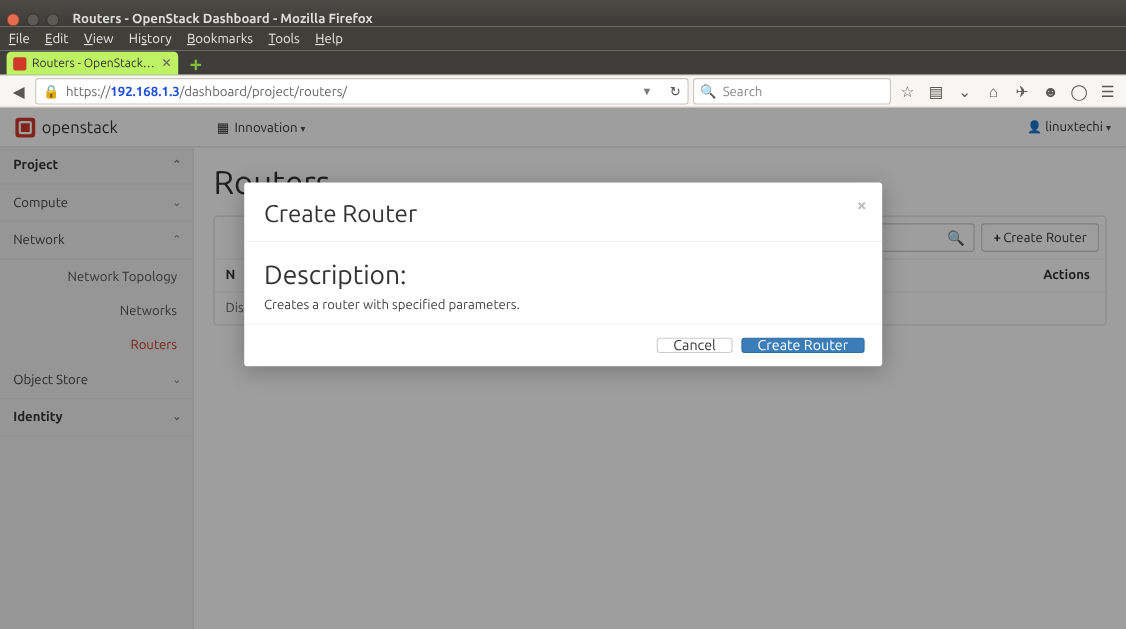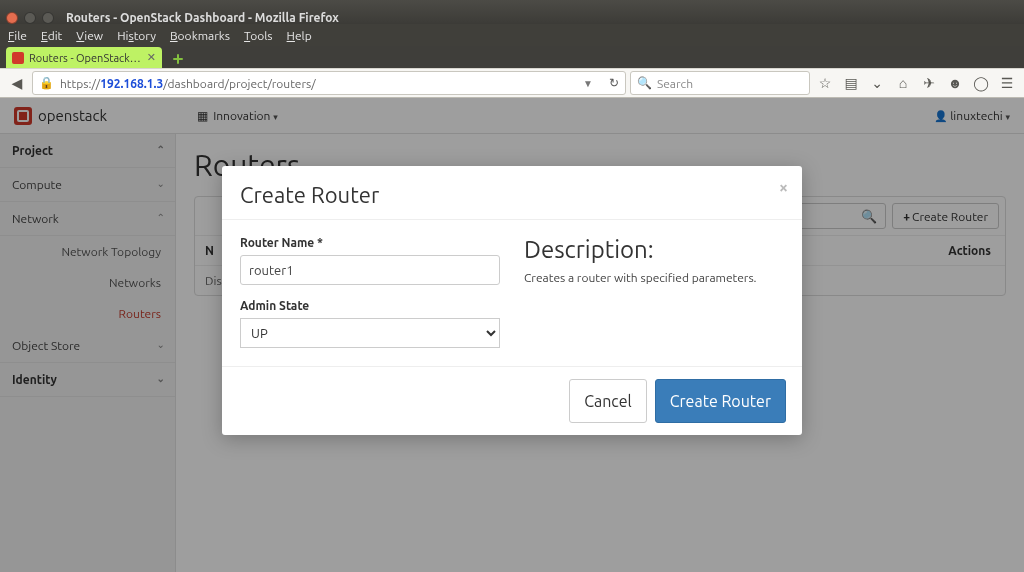--- a/index.html
+++ b/index.html
@@ -81,21 +81,21 @@
   .mb-left { flex: 1; font-size: 13px; color: #333; }
   .mb-right { flex: 1; font-size: 13px; }
   .field-label { font-weight: bold; font-size: 12px; margin-bottom: 6px; }
   .field-input { width: 100%; height: 30px; border: 1px solid #ccc; border-radius: 3px; padding: 0 8px; font-size: 13px;
                  margin-bottom: 14px; color: #444; }
   .field-select { width: 100%; height: 30px; border: 1px solid #ccc; background: #fff; font-size: 13px; padding: 0 6px;
                   color: #333; margin-bottom: 8px; }
   .mb-right h3 { font-size: 24px; font-weight: normal; margin-bottom: 8px; color: #333; }
   .mb-right p { font-size: 12px; color: #444; }
   .modal-footer { padding: 12px 16px; display: flex; justify-content: flex-end; gap: 8px; }
-  .btn { height: 44px; border-radius: 3px; padding: 0 14px; font-size: 16px; display: flex; align-items: center; }
+  .btn { height: 14px; border-radius: 3px; padding: 0 14px; font-size: 13px; display: flex; align-items: center; }
   .btn-cancel { border: 1px solid #ccc; background: #fff; color: #333; }
   .btn-primary { border: 1px solid #2f6da4; background: #3a7db9; color: #fff; }
 </style>
 </head>
 <body>
 
 <div class="titlebar">
   <div class="winbtn close"></div>
   <div class="winbtn min"></div>
   <div class="winbtn max"></div>
@@ -227,28 +227,20 @@
     </div>
   </div>
 
   <div class="overlay">
     <div class="modal">
       <div class="modal-head">
         <h2>Create Router</h2>
         <span class="modal-close">×</span>
       </div>
       <div class="modal-body">
-        <div class="mb-left">
-          <div class="field-label">Router Name *</div>
-          <input class="field-input" value="router1" style="">
-          <div class="field-label">Admin State</div>
-          <select class="field-select">
-            <option>UP</option>
-          </select>
-        </div>
         <div class="mb-right">
           <h3>Description:</h3>
           <p>Creates a router with specified parameters.</p>
         </div>
       </div>
       <div class="modal-footer">
         <div class="btn btn-cancel">Cancel</div>
         <div class="btn btn-primary">Create Router</div>
       </div>
     </div>

